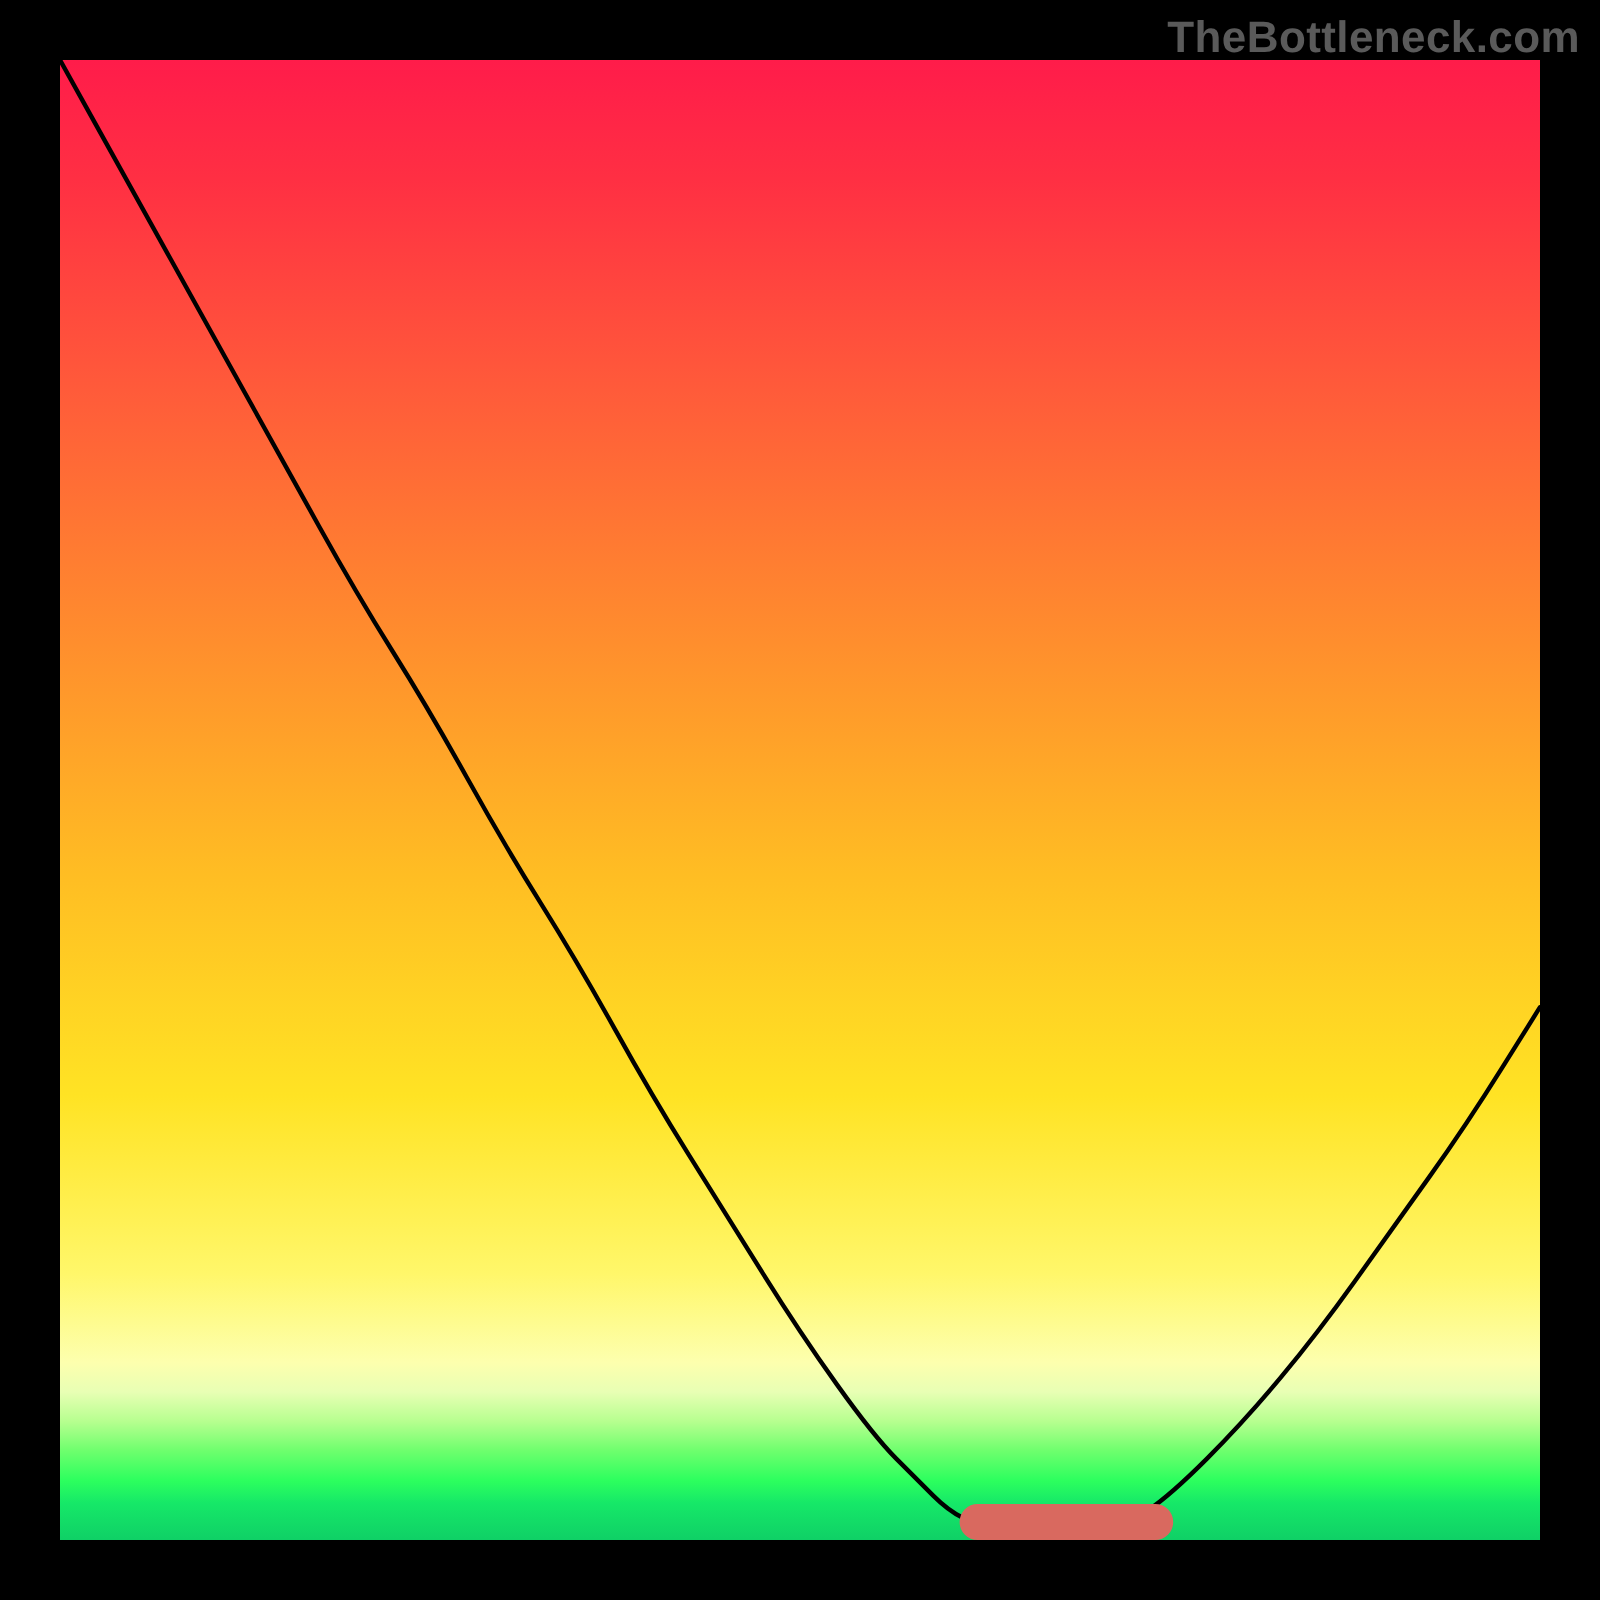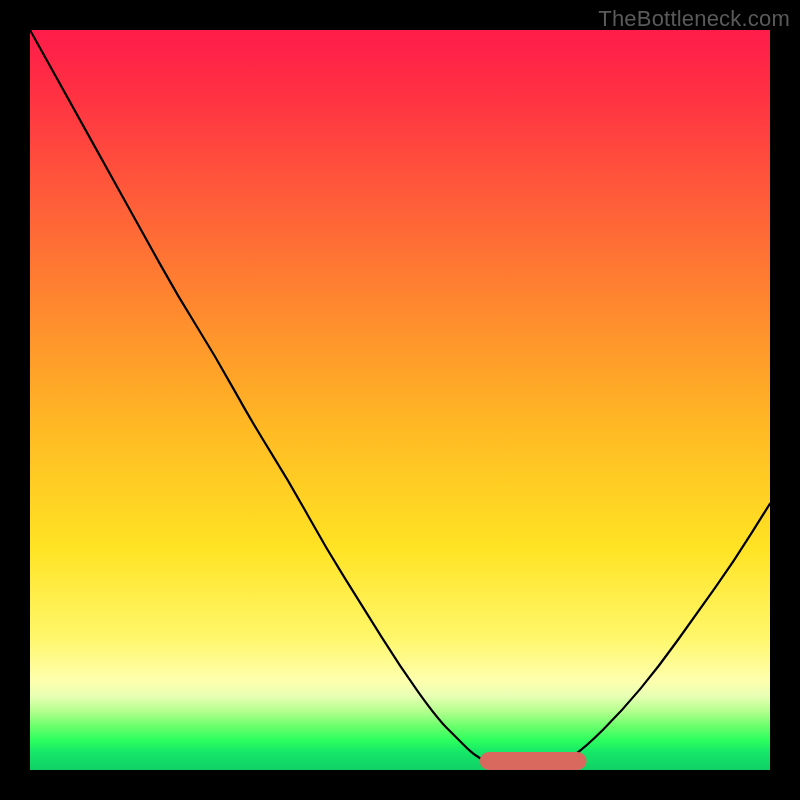--- a/index.html
+++ b/index.html
@@ -16,21 +16,21 @@
     width: 800px;
     height: 800px;
     background: #000;
   }
   .watermark {
     position: absolute;
     top: 6px;
     right: 10px;
     color: #5a5a5a;
     font-size: 22px;
-    font-weight: 400;
+    font-weight: 700;
     letter-spacing: 0.2px;
     z-index: 20;
   }
   .plot-area {
     position: absolute;
     left: 30px;
     top: 30px;
     width: 740px;
     height: 740px;
     overflow: hidden;

